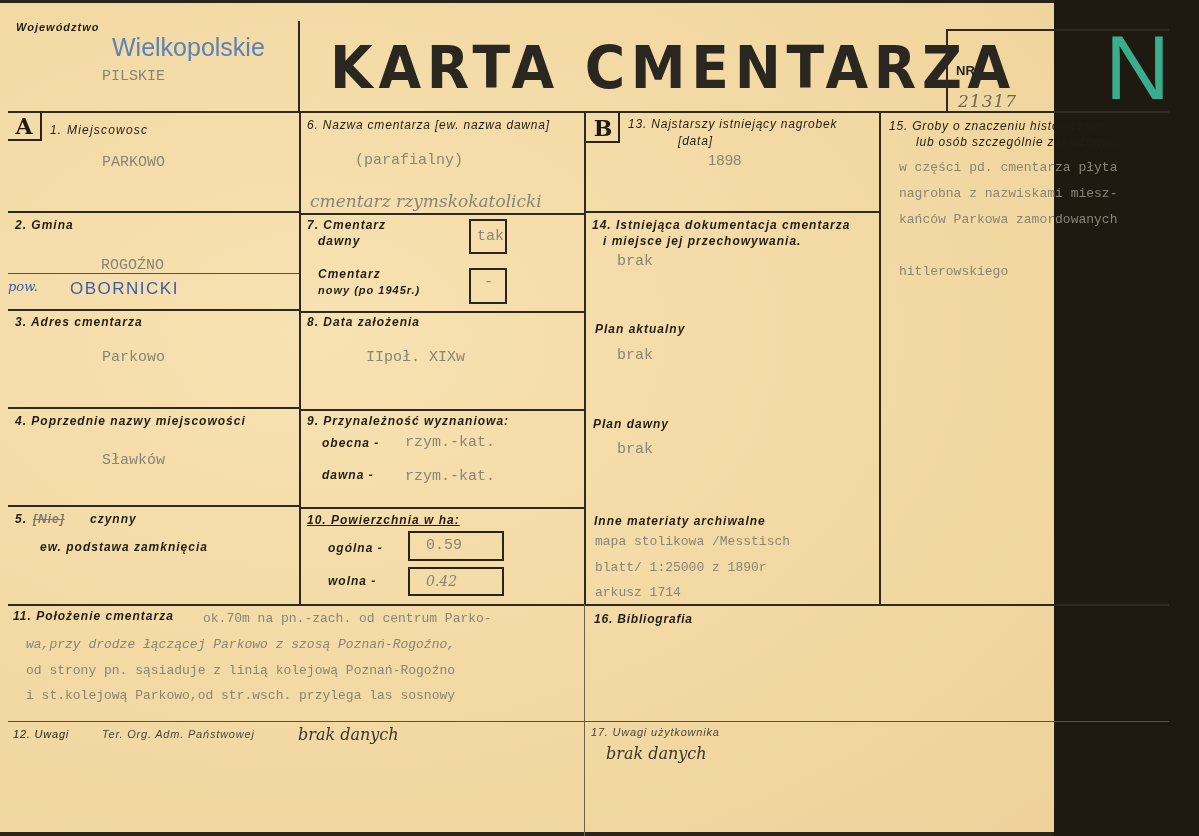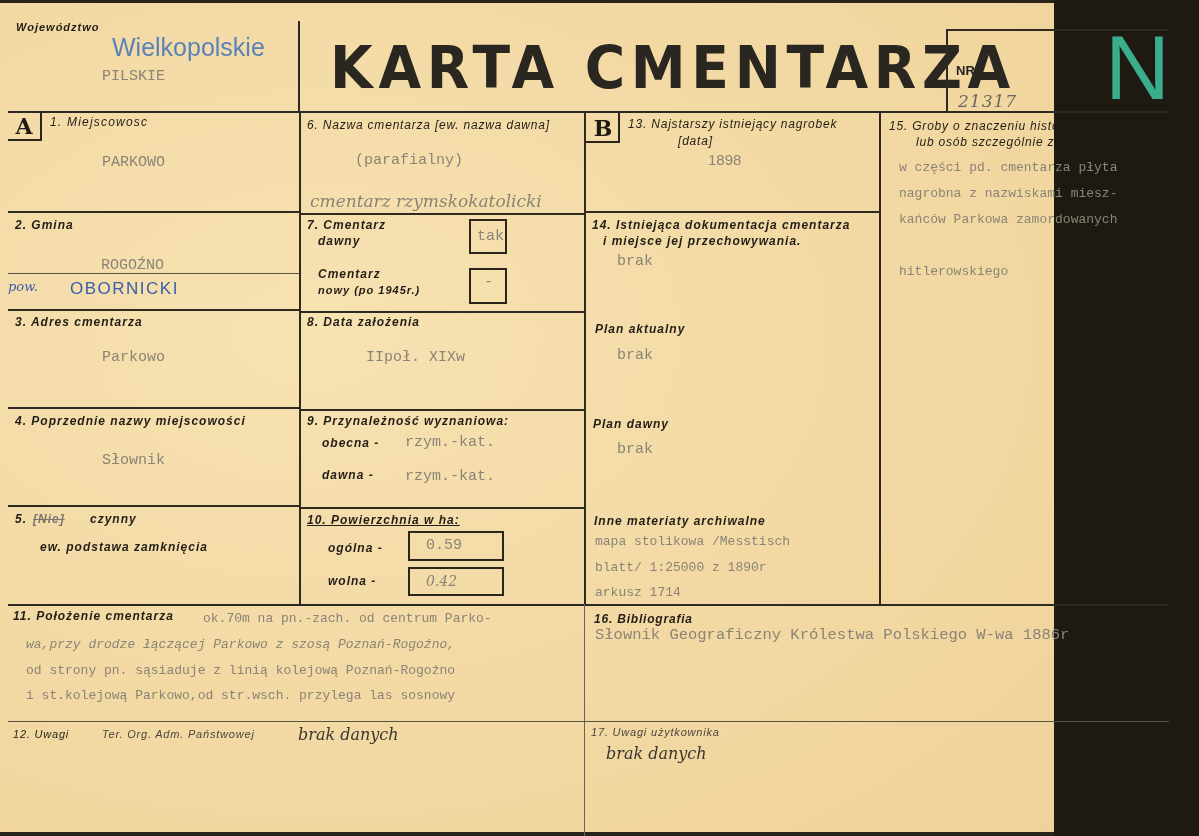--- a/index.html
+++ b/index.html
@@ -69,37 +69,37 @@
 
   <div class="hline" style="left:8px;top:108px;width:1161px;"></div>
 
   <div class="vline" style="left:299px;top:108px;height:494px;"></div>
   <div class="vline" style="left:584px;top:108px;height:494px;"></div>
   <div class="vline" style="left:879px;top:108px;height:494px;"></div>
   <div class="vline" style="left:584px;top:708px;height:130px;width:1px;background:#6a6252;"></div>
 
   <div class="letterbox" style="left:8px;top:108px;width:34px;height:30px;">A</div>
 
-  <div class="lbl light" style="left:50px;top:112px;letter-spacing:1.2px;">1. Miejscowosc</div>
+  <div class="lbl light" style="left:50px;top:120px;letter-spacing:1.2px;">1. Miejscowosc</div>
   <div class="typed" style="left:102px;top:151px;">PARKOWO</div>
   <div class="hline" style="left:8px;top:208px;width:291px;"></div>
 
   <div class="lbl" style="left:15px;top:215px;">2. Gmina</div>
   <div class="typed" style="left:101px;top:254px;">ROGOŹNO</div>
   <div class="abs thin" style="left:8px;top:270px;width:291px;"></div>
   <div class="hand" style="left:8px;top:276px;font-size:13px;color:#3a5ea8;">pow.</div>
   <div class="abs" style="left:70px;top:276px;font-family:'Liberation Sans',sans-serif;font-size:17px;letter-spacing:1.5px;color:#3a5ea8;">OBORNICKI</div>
   <div class="hline" style="left:8px;top:306px;width:291px;"></div>
 
   <div class="lbl" style="left:15px;top:312px;">3. Adres cmentarza</div>
   <div class="typed" style="left:102px;top:346px;">Parkowo</div>
   <div class="hline" style="left:8px;top:404px;width:291px;"></div>
 
   <div class="lbl" style="left:15px;top:411px;">4. Poprzednie nazwy miejscowości</div>
-  <div class="typed" style="left:102px;top:449px;">Słownik</div>
+  <div class="typed" style="left:102px;top:449px;">Sławków</div>
   <div class="hline" style="left:8px;top:502px;width:291px;"></div>
 
   <div class="lbl" style="left:15px;top:509px;">5.</div>
   <div class="lbl" style="left:33px;top:509px;color:#7a7670;text-decoration:line-through;">[Nie]</div>
   <div class="lbl" style="left:90px;top:509px;">czynny</div>
   <div class="lbl" style="left:40px;top:537px;">ew. podstawa zamknięcia</div>
 
   <div class="lbl light" style="left:307px;top:115px;">6. Nazwa cmentarza [ew. nazwa dawna]</div>
   <div class="typed" style="left:355px;top:149px;">(parafialny)</div>
   <div class="hand" style="left:310px;top:188px;font-size:17px;color:#8a8476;">cmentarz rzymskokatolicki</div>
@@ -170,21 +170,20 @@
   <div class="hline" style="left:8px;top:601px;width:1161px;"></div>
 
   <div class="lbl" style="left:13px;top:606px;">11. Położenie cmentarza</div>
   <div class="typed big" style="left:203px;top:603px;">ok.70m na pn.-zach. od centrum Parko-</div>
   <div class="typed big" style="left:26px;top:629px;font-style:italic;">wa,przy drodze łączącej Parkowo z szosą Poznań-Rogoźno,</div>
   <div class="typed big" style="left:26px;top:655px;">od strony pn. sąsiaduje z linią kolejową Poznań-Rogoźno</div>
   <div class="typed big" style="left:26px;top:680px;">i st.kolejową Parkowo,od str.wsch. przylega las sosnowy</div>
   <div class="vline" style="left:584px;top:601px;height:108px;width:1px;background:#6a6252;"></div>
 
   <div class="lbl light" style="left:594px;top:609px;font-weight:bold;">16. Bibliografia</div>
-  <div class="typed" style="left:595px;top:623px;font-size:15.5px;">Słownik Geograficzny Królestwa Polskiego W-wa 1886r</div>
 
   <div class="abs thin" style="left:8px;top:718px;width:1161px;"></div>
 
   <div class="lbl light" style="left:13px;top:724px;font-size:11px;">12. Uwagi</div>
   <div class="lbl light" style="left:102px;top:724px;font-size:11px;color:#4a463e;">Ter. Org. Adm. Państwowej</div>
   <div class="hand" style="left:298px;top:722px;font-size:16px;">brak danych</div>
 
   <div class="lbl light" style="left:591px;top:722px;font-size:11px;color:#4a463e;">17. Uwagi użytkownika</div>
   <div class="hand" style="left:606px;top:741px;font-size:16px;">brak danych</div>
 

